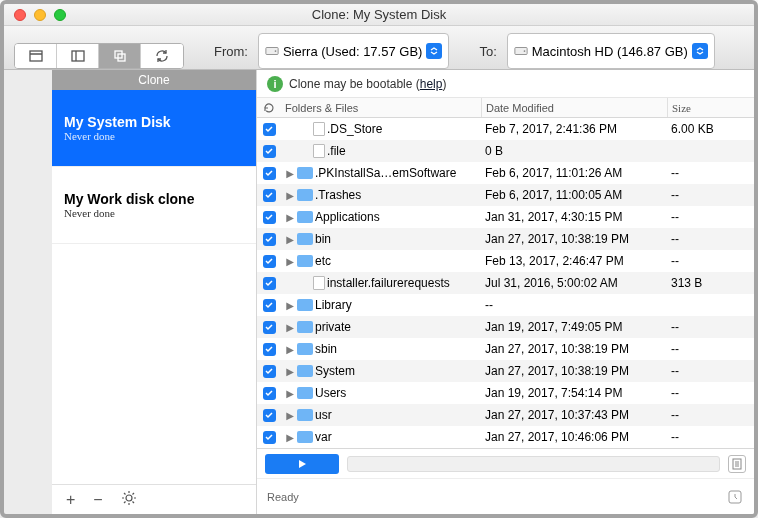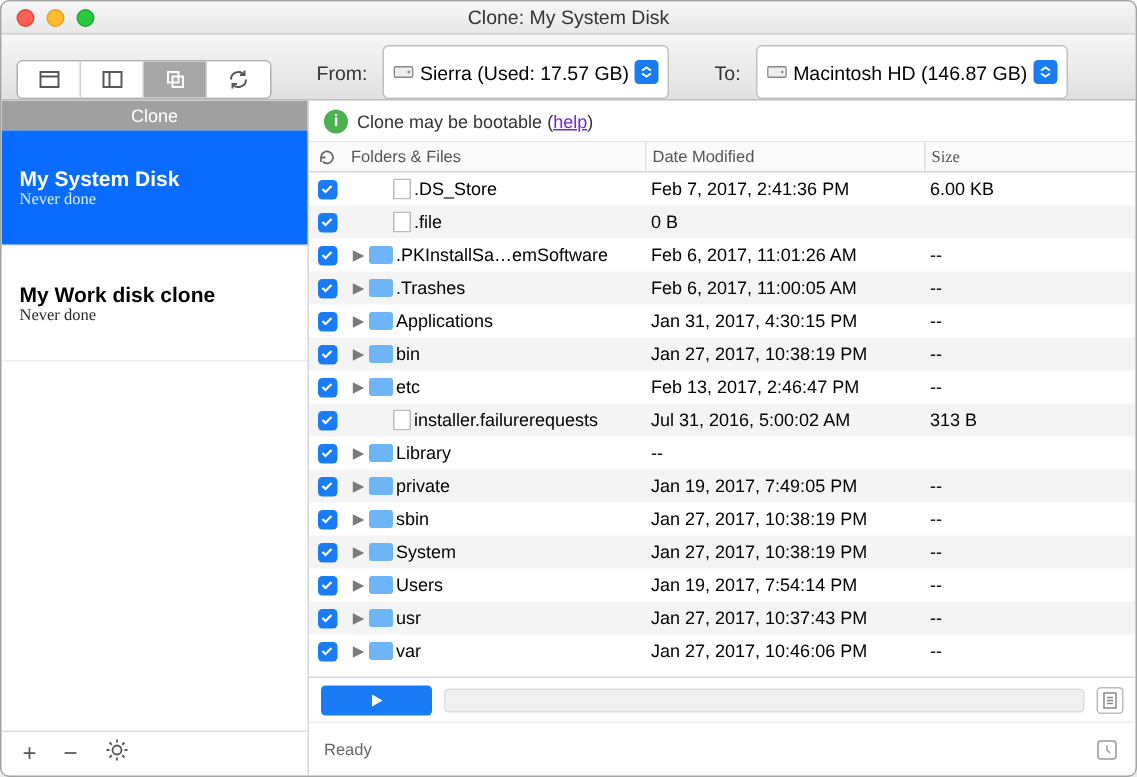--- a/index.html
+++ b/index.html
@@ -1,49 +1,49 @@
 <!DOCTYPE html>
 <html><head>
 <meta charset="utf-8">
 <style>
 * { box-sizing: border-box; margin: 0; padding: 0; }
 body { font-family: -apple-system, "Helvetica Neue", Arial, sans-serif; font-size: 13px; background: #fff; }
-.window { width: 758px; height: 518px; border: 1px solid #a3a3a3; border-radius: 6px; overflow: hidden; background: #ececec; display: flex; flex-direction: column; box-shadow: 0 10px 30px rgba(0,0,0,0.2); }
+.window { width: 758px; height: 518px; border: 4px solid #a3a3a3; border-radius: 6px; overflow: hidden; background: #ececec; display: flex; flex-direction: column; box-shadow: 0 10px 30px rgba(0,0,0,0.2); }
 .titlebar { height: 22px; background: linear-gradient(#f6f6f6,#e8e8e8); display: flex; align-items: center; position: relative; border-bottom: 1px solid #d0d0d0; }
 .traffic { display: flex; gap: 8px; padding-left: 10px; }
 .dot { width: 12px; height: 12px; border-radius: 50%; }
 .red { background:#ff5f56; border:1px solid #e0443e;}
 .yellow { background:#ffbd2e; border:1px solid #dea123;}
 .green { background:#27c93f; border:1px solid #1aab29;}
 .title { position:absolute; left:0; right:0; text-align:center; font-size:13px; color:#333; }
 .toolbar { height: 44px; display:flex; align-items:flex-end; background: linear-gradient(#f6f6f6,#e0e0e0); border-bottom:1px solid #bdbdbd; }
 .seg { display:flex; margin-left:10px; border:1px solid #b0b0b0; border-radius:4px; overflow:hidden; background:#fff; }
 .seg button { width:42px; height:24px; border:none; background:#fff; border-right:1px solid #ccc; display:flex; align-items:center; justify-content:center; }
 .seg button:last-child { border-right:none; }
 .seg button.active { background:#a6a6a6; }
 .icon-svg { width:16px; height:16px; }
 .from-to { display:flex; align-items:center; gap:10px; margin-left:30px; font-size:13px; }
 .dd { display:inline-flex; align-items:center; background:#fff; border:1px solid #c0c0c0; border-radius:4px; padding:2px 6px; height:36px; gap:4px; }
 .dd .hdicon { width:14px; height:14px; }
 .dd .arr { width:16px; height:16px; background:#1a7cf4; border-radius:3px; display:flex; align-items:center; justify-content:center; }
 .arr svg { width:10px; height:10px; }
 .lbl { font-size:13px; color:#333; }
-.sidebar-wrap { display:flex; flex:1; overflow:hidden; }
+.sidebar-wrap { display:flex; flex:1; overflow:hidden;margin-left:48px; }
 .sidebar { width:205px; background:#fff; border-right:1px solid #d6d6d6; display:flex; flex-direction:column; }
 .sidebar-head { height:20px; background:#a0a0a0; color:#fff; font-size:12px; text-align:center; line-height:20px; }
 .task { padding:24px 12px; border-bottom:1px solid #eee; }
 .task.sel { background:#0a6cff; color:#fff; }
 .task .tname { font-weight:600; font-size:14px; }
 .task .tstatus { font-size:11px; opacity:0.85;font-family:Liberation Serif, serif; }
 .sidebar-footer { margin-top:auto; height:30px; border-top:1px solid #e0e0e0; display:flex; align-items:center; gap:18px; padding-left:14px; color:#555; }
 .sidebar-footer span { font-size:16px; cursor:default; }
 .main { flex:1; display:flex; flex-direction:column; background:#fff; overflow:hidden; }
 .infobar { height:28px; display:flex; align-items:center; gap:6px; padding:0 10px; font-size:12px; color:#333; border-bottom:1px solid #e6e6e6; }
 .infobar .iicon { width:16px; height:16px; background:#4caf50; border-radius:50%; color:#fff; font-weight:bold; font-size:11px; display:flex; align-items:center; justify-content:center; }
-.infobar a { color:#6d28d9; text-decoration:underline; }
+.infobar a { color:#0f172a; text-decoration:underline; }
 .headrow { display:flex; height:20px; font-size:11px; color:#555; border-bottom:1px solid #d8d8d8; background:#fafafa; }
 .headrow .c0 { width:24px; display:flex; align-items:center; justify-content:center; }
 .headrow .c1 { flex:0 0 200px; padding-left:4px; display:flex; align-items:center; }
 .headrow .c2 { flex:0 0 186px; display:flex; align-items:center; border-left:1px solid #e0e0e0; padding-left:4px;}
 .headrow .c3 { flex:1; display:flex; align-items:center; border-left:1px solid #e0e0e0; padding-left:4px;font-family:Liberation Serif, serif;}
 .rows { flex:1; overflow:auto; }
 .row { display:flex; height:22px; align-items:center; font-size:12px; }
 .row.alt { background:#f4f4f4; }
 .row .c0 { width:24px; display:flex; align-items:center; justify-content:center; }
 .chk { width:13px; height:13px; background:#1a7cf4; border-radius:3px; display:flex; align-items:center; justify-content:center; }

